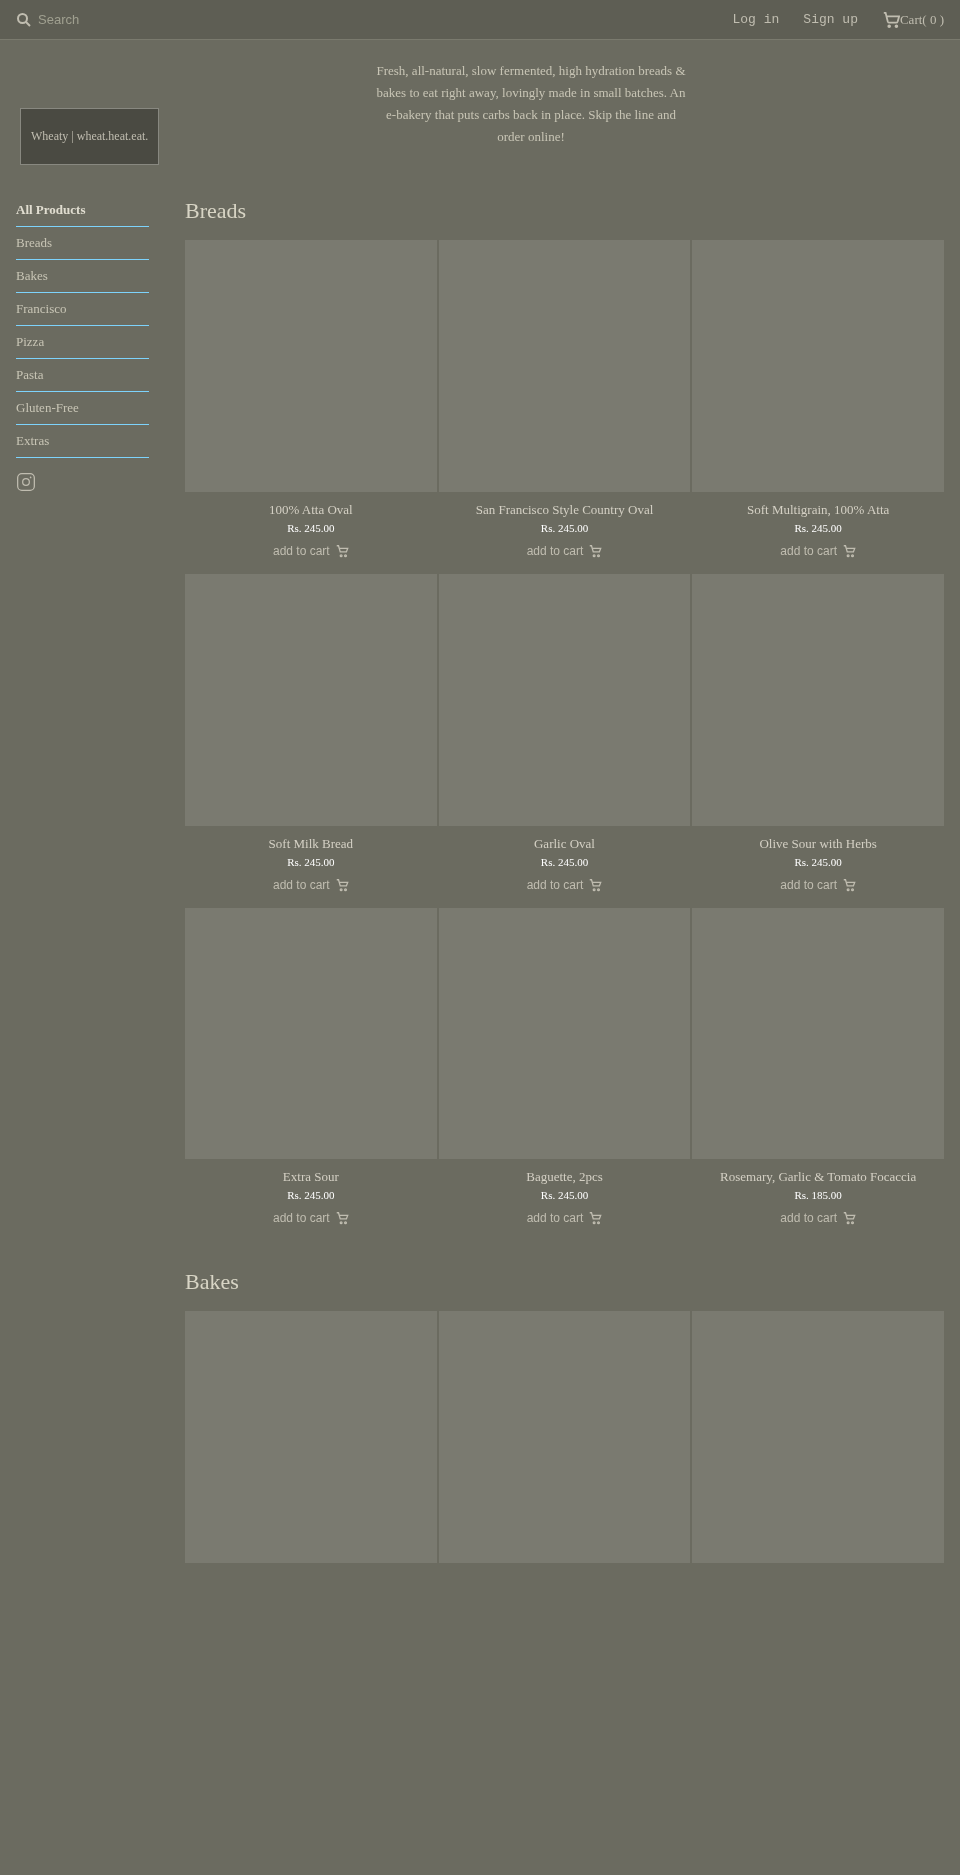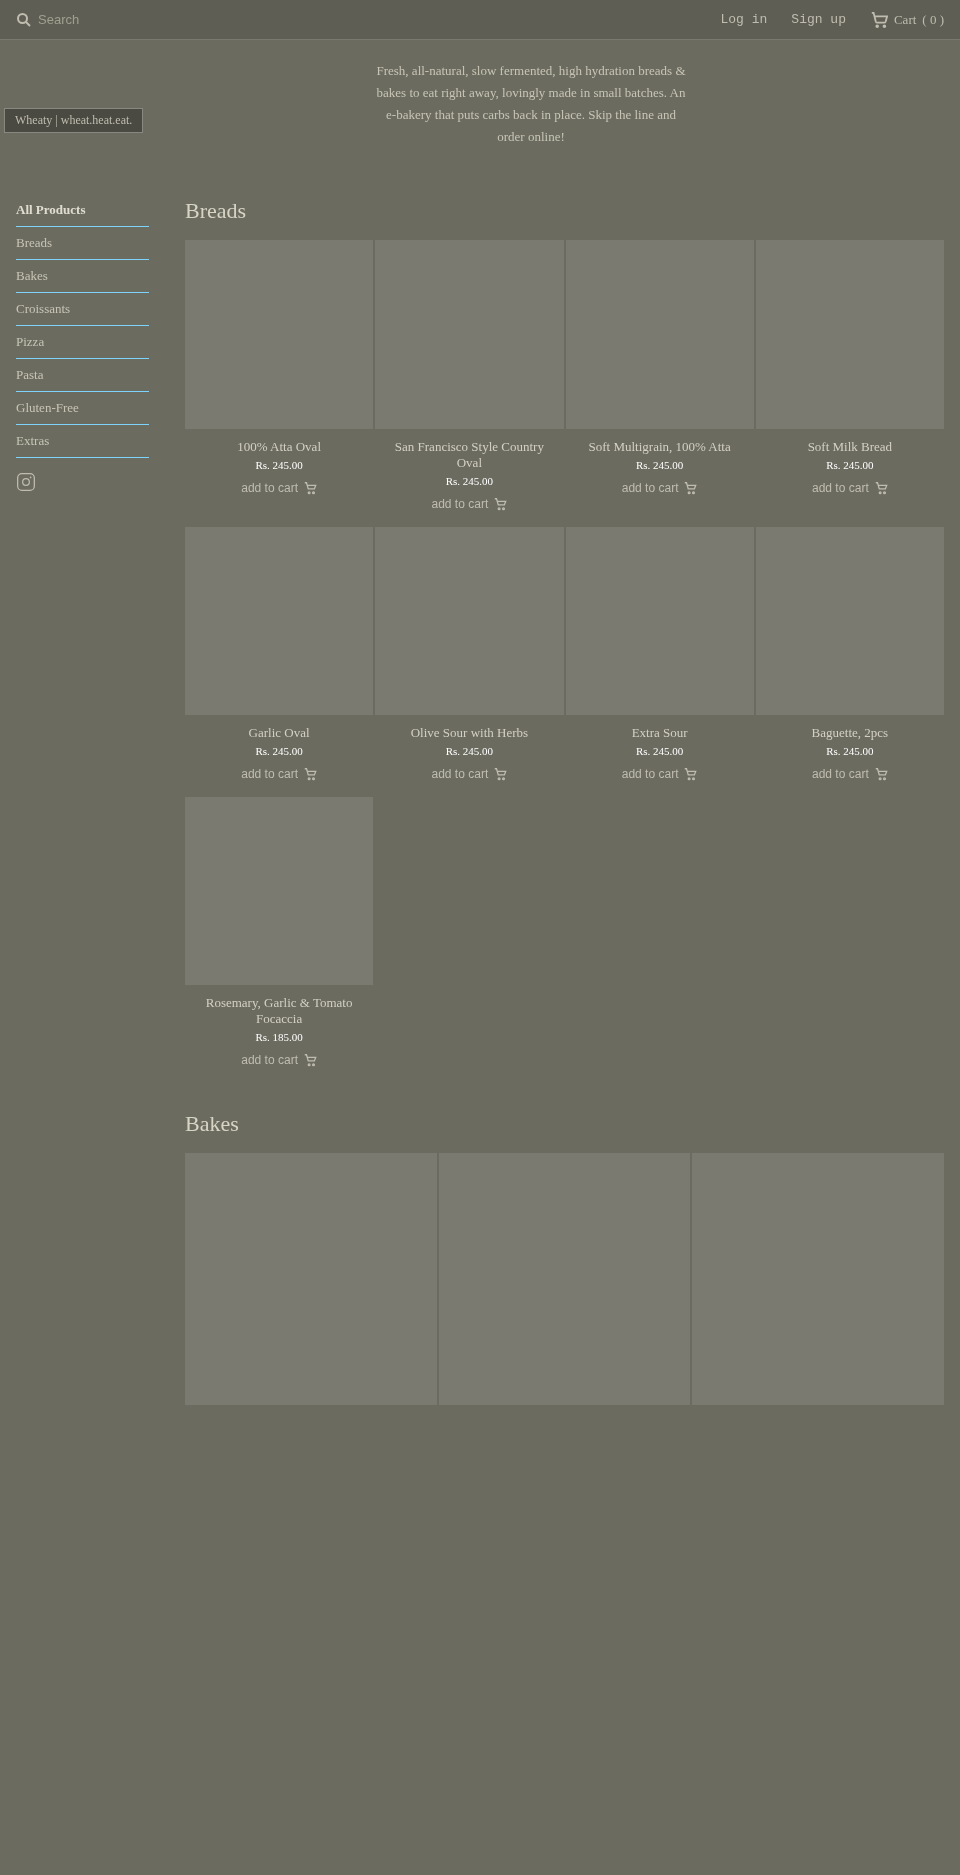--- a/index.html
+++ b/index.html
@@ -50,21 +50,20 @@
     }
     .header-nav a {
       color: #c0bdb0;
       text-decoration: none;
       font-size: 13px;
       font-family: Liberation Mono, monospace;
     }
     .cart-area {
       display: flex;
       align-items: center;
-      gap: 6px;
       color: #c0bdb0;
       font-size: 13px;
     }
     .cart-icon {
       width: 18px;
       height: 18px;
       fill: none;
       stroke: #c0bdb0;
       stroke-width: 2;
     }
@@ -76,24 +75,24 @@
       font-size: 13px;
       line-height: 1.7;
       color: #c8c5b5;
     }
     .hero p { margin-bottom: 10px; }
 
     
     .logo-tag {
       position: absolute;
       top: 68px;
-      left: 4px;
+      left: 20px;
       background-color: #4a4a42;
       border: 1px solid #888880;
-      padding: 4px 10px;
+      padding: 20px 10px;
       font-size: 12px;
       color: #c0bdb0;
       white-space: nowrap;
     }
 
     
     .main-layout {
       display: flex;
       position: relative;
     }
@@ -139,21 +138,21 @@
     }
     .section-title {
       font-size: 22px;
       font-weight: normal;
       color: #d8d5c5;
       margin-bottom: 16px;
       margin-top: 4px;
     }
     .product-grid {
       display: grid;
-      grid-template-columns: repeat(4, 1fr);
+      grid-template-columns: repeat(3, 1fr);
       gap: 2px;
       margin-bottom: 30px;
     }
     .product-card {
       background-color: #6b6b60;
       display: flex;
       flex-direction: column;
       align-items: center;
       padding-bottom: 12px;
     }
@@ -248,21 +247,21 @@
     <span>order online!</span>
   </p>
 </div>
 
 <div class="main-layout">
 
   <nav class="sidebar">
     <a class="sidebar-item active" href="#">All Products</a>
     <a class="sidebar-item" href="#">Breads</a>
     <a class="sidebar-item" href="#">Bakes</a>
-    <a class="sidebar-item" href="#">Croissants</a>
+    <a class="sidebar-item" href="#">Francisco</a>
     <a class="sidebar-item" href="#">Pizza</a>
     <a class="sidebar-item" href="#">Pasta</a>
     <a class="sidebar-item" href="#">Gluten-Free</a>
     <a class="sidebar-item" href="#">Extras</a>
     <div class="sidebar-instagram">
       <svg class="insta-icon" viewBox="0 0 24 24">
         <rect x="2" y="2" width="20" height="20" rx="5" ry="5"></rect>
         <circle cx="12" cy="12" r="4"></circle>
         <circle cx="17.5" cy="6.5" r="1" fill="#c0bdb0" stroke="none"></circle>
       </svg>

